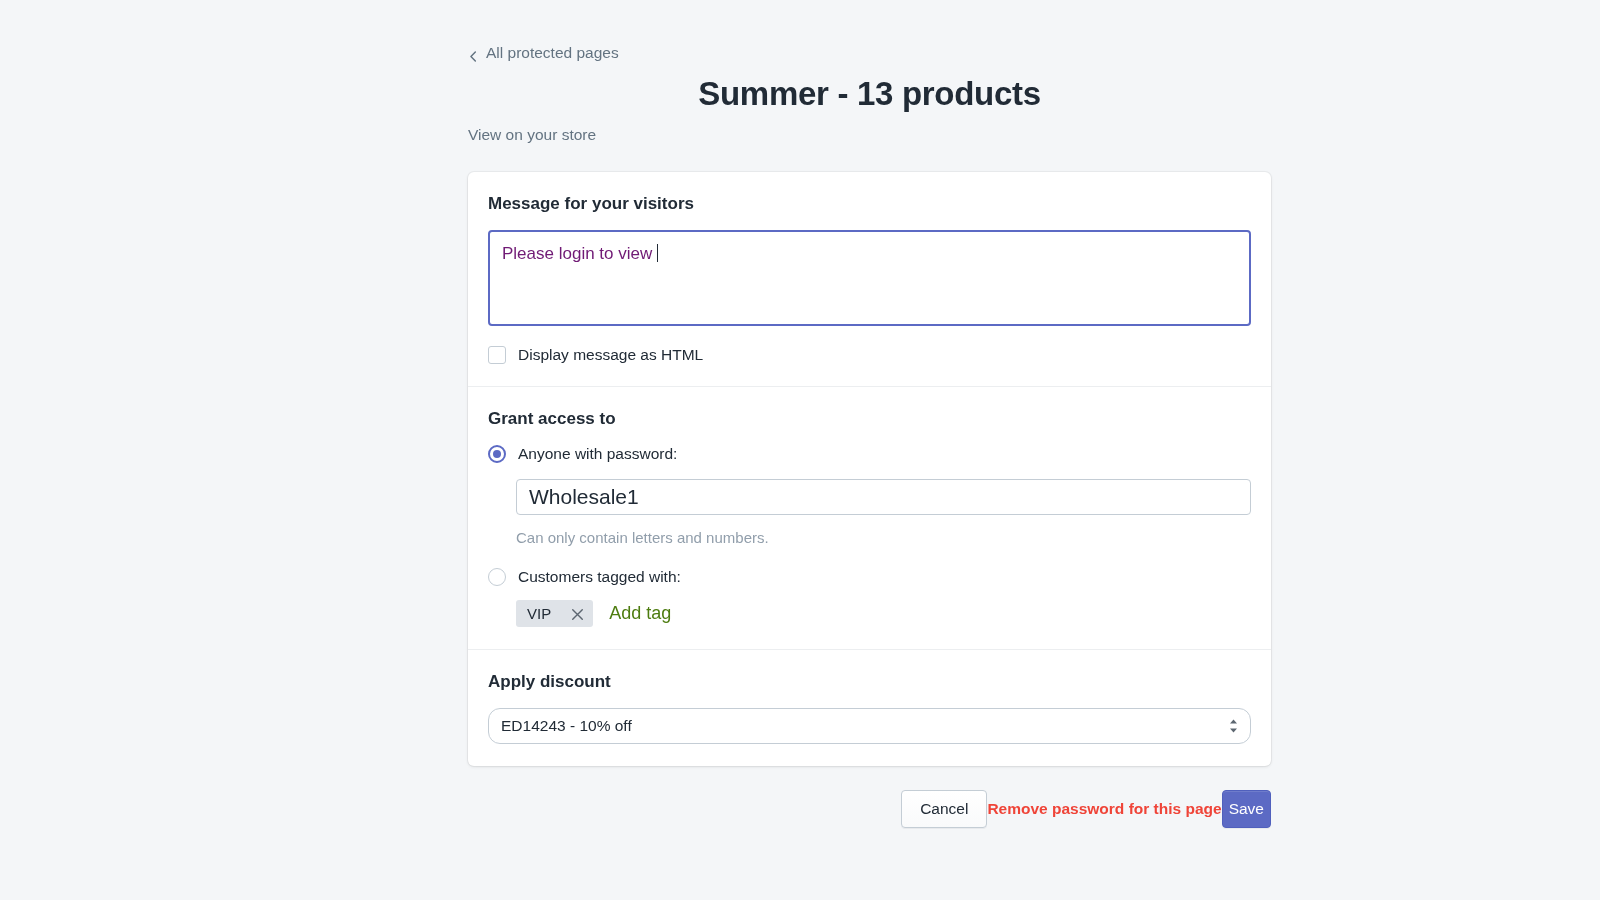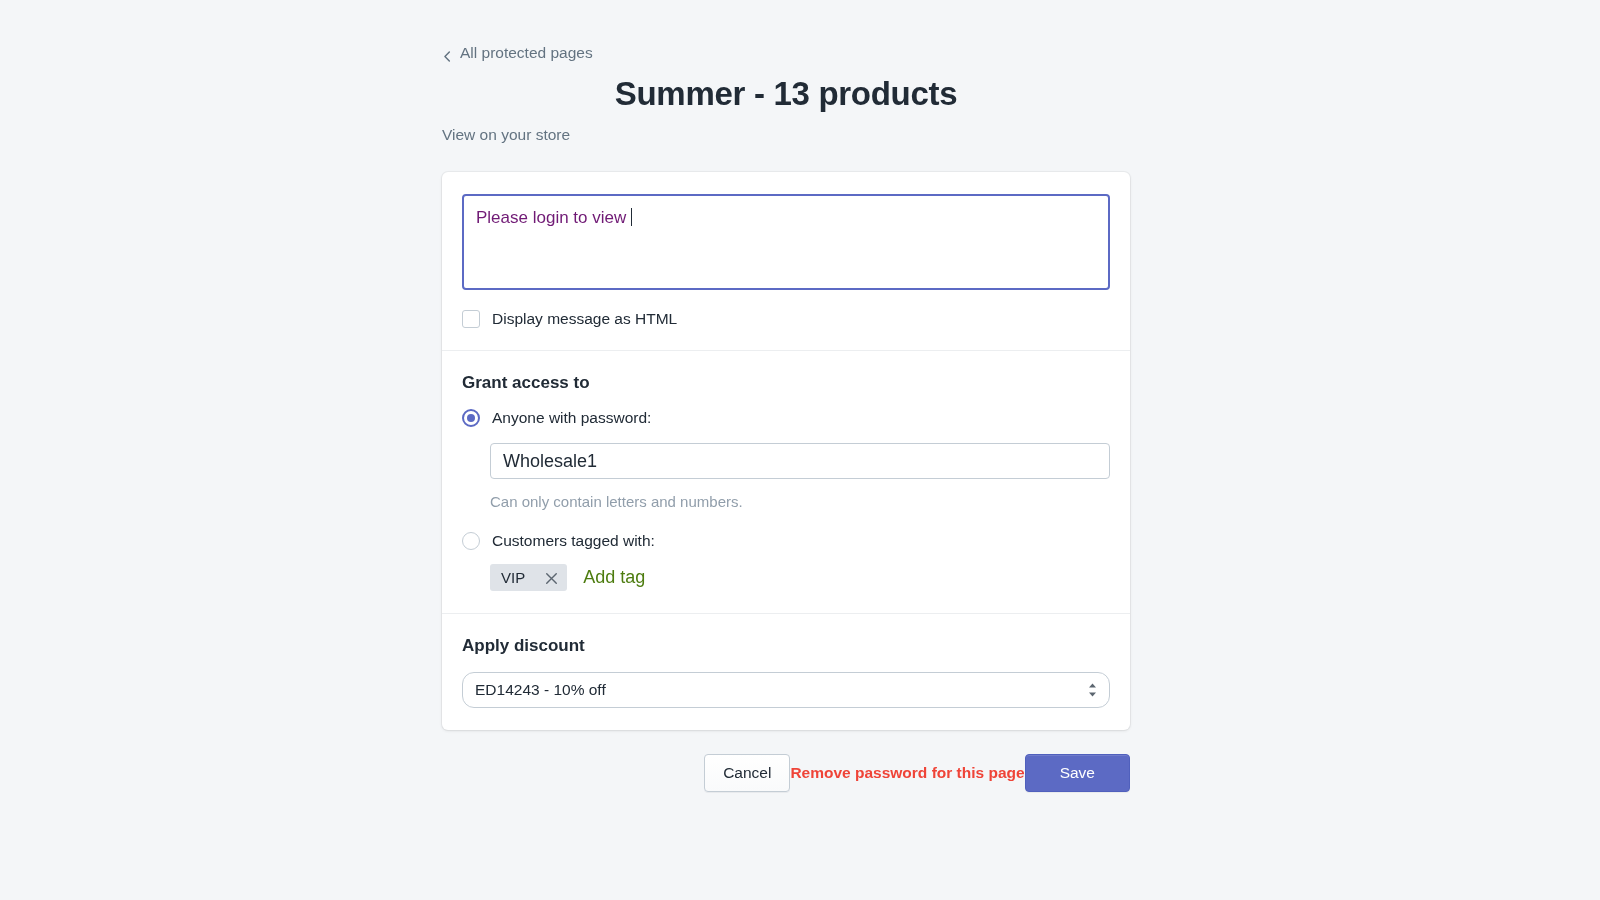--- a/index.html
+++ b/index.html
@@ -10,23 +10,23 @@
     font-family: "Liberation Sans", sans-serif;
     -webkit-font-smoothing: antialiased;
   }
   .page {
     position: relative;
     width: 1600px; height: 900px;
     overflow: hidden;
   }
   .wrap {
     position: absolute;
-    left: 442px;
+    left: 468px;
     top: 0;
-    width: 688px;
+    width: 803px;
   }
 
   
   .backlink {
     display: flex;
     align-items: center;
     gap: 7px;
     margin-top: 44px;
     color: #637381;
     font-size: 15.5px;
@@ -144,21 +144,21 @@
   
   .text-input {
     margin-top: 16px;
     height: 36px;
     border: 1px solid #c4cdd5;
     border-radius: 4px;
     background: #fff;
     display: flex;
     align-items: center;
     padding: 0 12px;
-    font-size: 18px;
+    font-size: 21px;
     color: #212b36;
     cursor: text;
   }
   .helper {
     margin-top: 14px;
     font-size: 15px;
     color: #919eab;
   }
 
   
@@ -241,21 +241,21 @@
     border: none;
     color: #ef4438;
     padding: 0;
     font-size: 15.5px;
     font-weight: bold;
   }
   .btn-primary {
     background: #5c6ac4;
     border: 1px solid #5060bd;
     color: #ffffff;
-    padding: 9px 34px;
+    padding: 9px 6px;
     box-shadow: inset 0 1px 0 rgba(255,255,255,0.12), 0 1px 0 rgba(22,29,37,0.05);
   }
 </style>
 </head>
 <body>
 
 <div class="page">
   <div class="wrap">
 
     <div class="backlink">
@@ -267,20 +267,21 @@
       <span>All protected pages</span>
     </div>
 
     <h1 class="page-title">Summer - 13 products</h1>
 
     <div class="view-store">View on your store</div>
 
     <div class="card">
 
       <div class="section">
+        <div class="section-title">Message for your visitors</div>
 
         <div class="textarea-box">
           <span class="ta-text">Please login to view</span><span class="caret"></span>
         </div>
 
         <div class="check-row">
           <span class="checkbox"></span>
           <span class="check-label">Display message as HTML</span>
         </div>
       </div>

